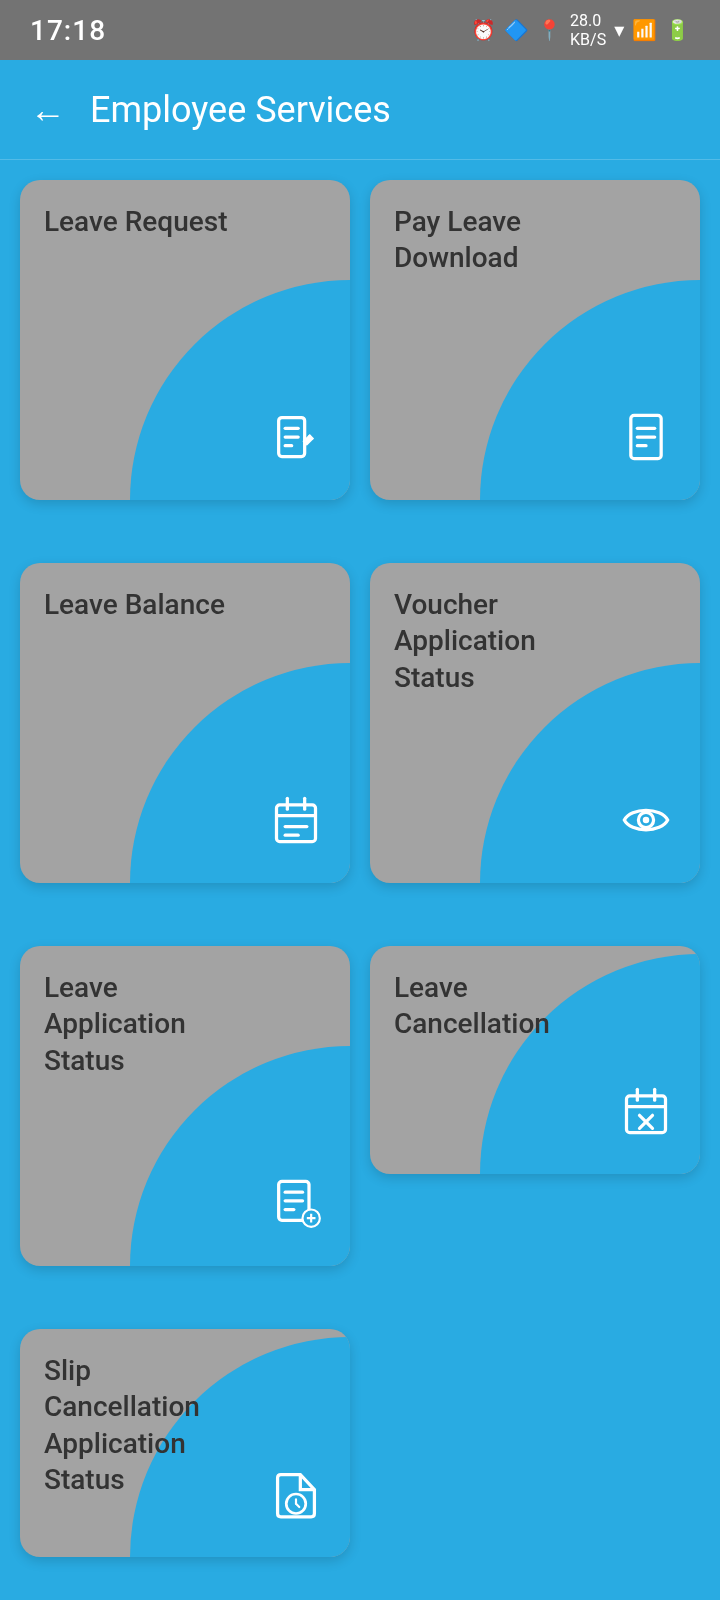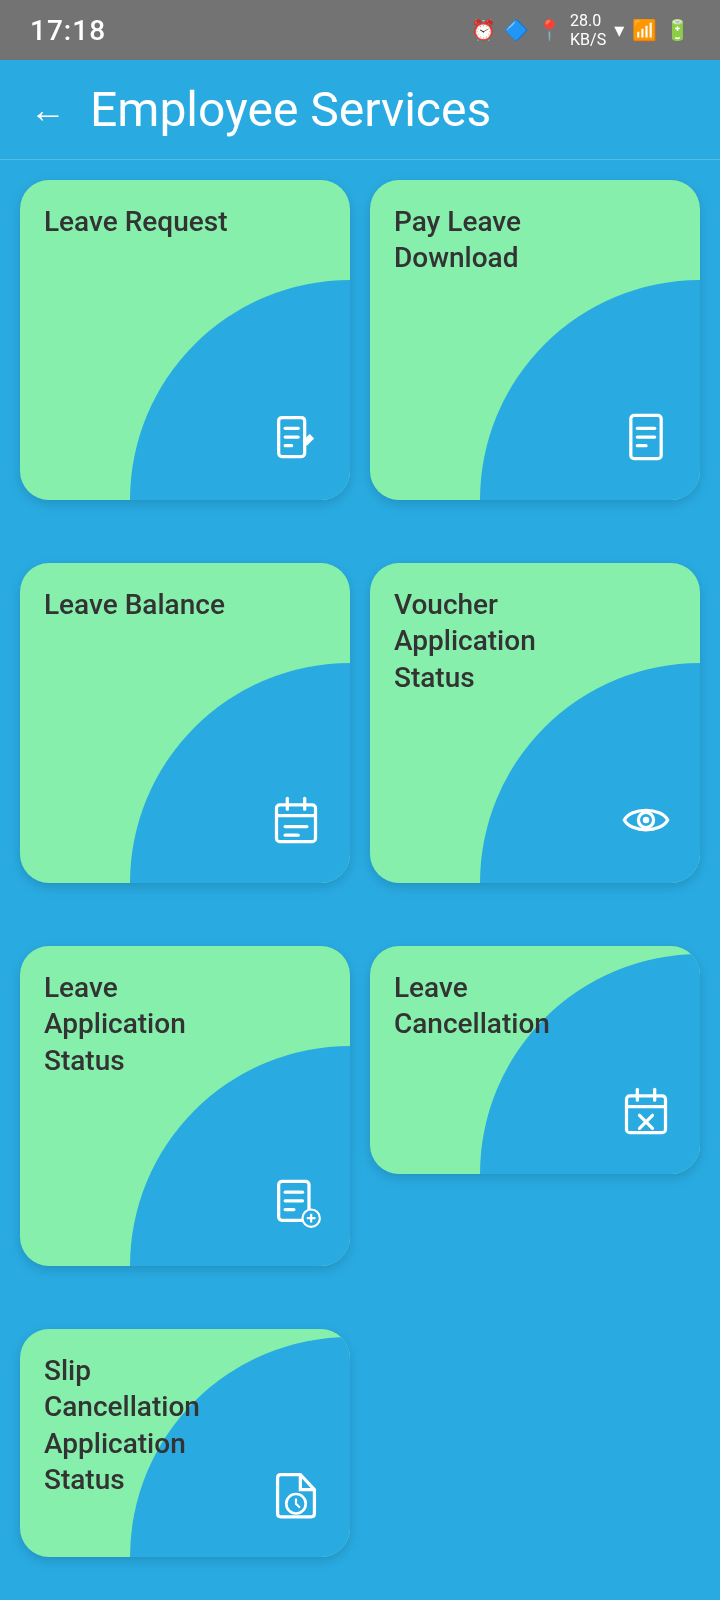--- a/index.html
+++ b/index.html
@@ -50,38 +50,38 @@
 
     .header-back {
       color: white;
       font-size: 36px;
       cursor: pointer;
       line-height: 1;
     }
 
     .header-title {
       color: white;
-      font-size: 48px;
+      font-size: 36px;
       font-weight: 400;
     }
 
     
     .grid {
       background: #29abe2;
       padding: 20px 20px 0 20px;
       display: grid;
       grid-template-columns: 1fr 1fr;
       gap: 20px;
       min-height: 1440px;
     }
 
     
     .card {
-      background: #86efac;
-      border-radius: 29px;
+      background: #a3a3a3;
+      border-radius: 20px;
       box-shadow: 0 4px 12px rgba(0,0,0,0.15);
       overflow: hidden;
       position: relative;
       height: 320px;
       cursor: pointer;
     }
 
     .card-label {
       position: absolute;
       top: 24px;

